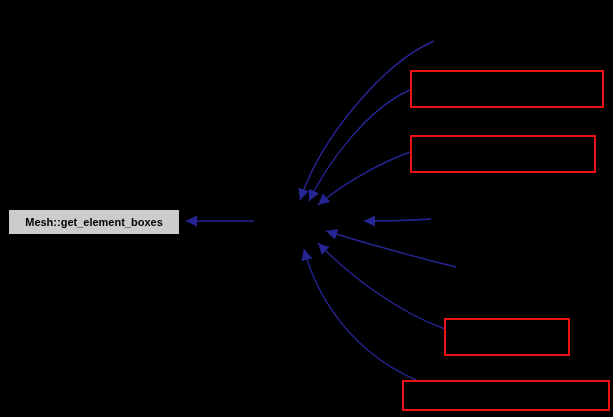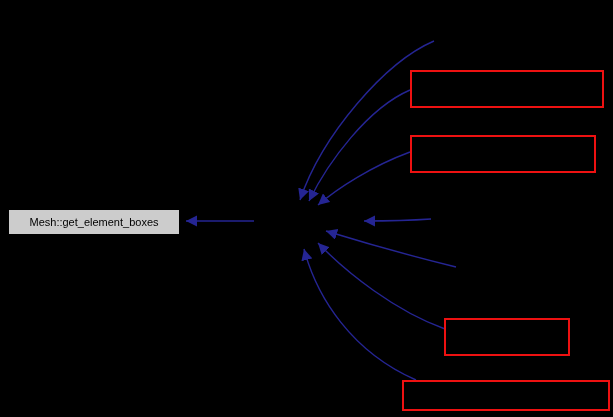--- a/index.html
+++ b/index.html
@@ -10,21 +10,21 @@
     --node-text:#000000;
     --caller-border:#ee1111;
   }
   *{margin:0;padding:0;box-sizing:border-box;}
   html,body{width:613px;height:417px;overflow:hidden;}
   body{
     background:var(--bg);
     font-family:"Liberation Sans", sans-serif;
     position:relative;
   }
-  .canvas{position:absolute;left:0;top:0;width:613px;height:417px;}
+  .canvas{position:absolute;left:0;top:0;width:613px;height:417px;font-weight:bold;}
   svg.edges{position:absolute;left:0;top:0;width:613px;height:417px;}
   svg.edges path.edge{
     fill:none;
     stroke:var(--edge);
     stroke-width:1.4px;
   }
   .main-node{
     position:absolute;
     left:8px;top:209px;width:172px;height:26px;
     background:var(--node-fill);

